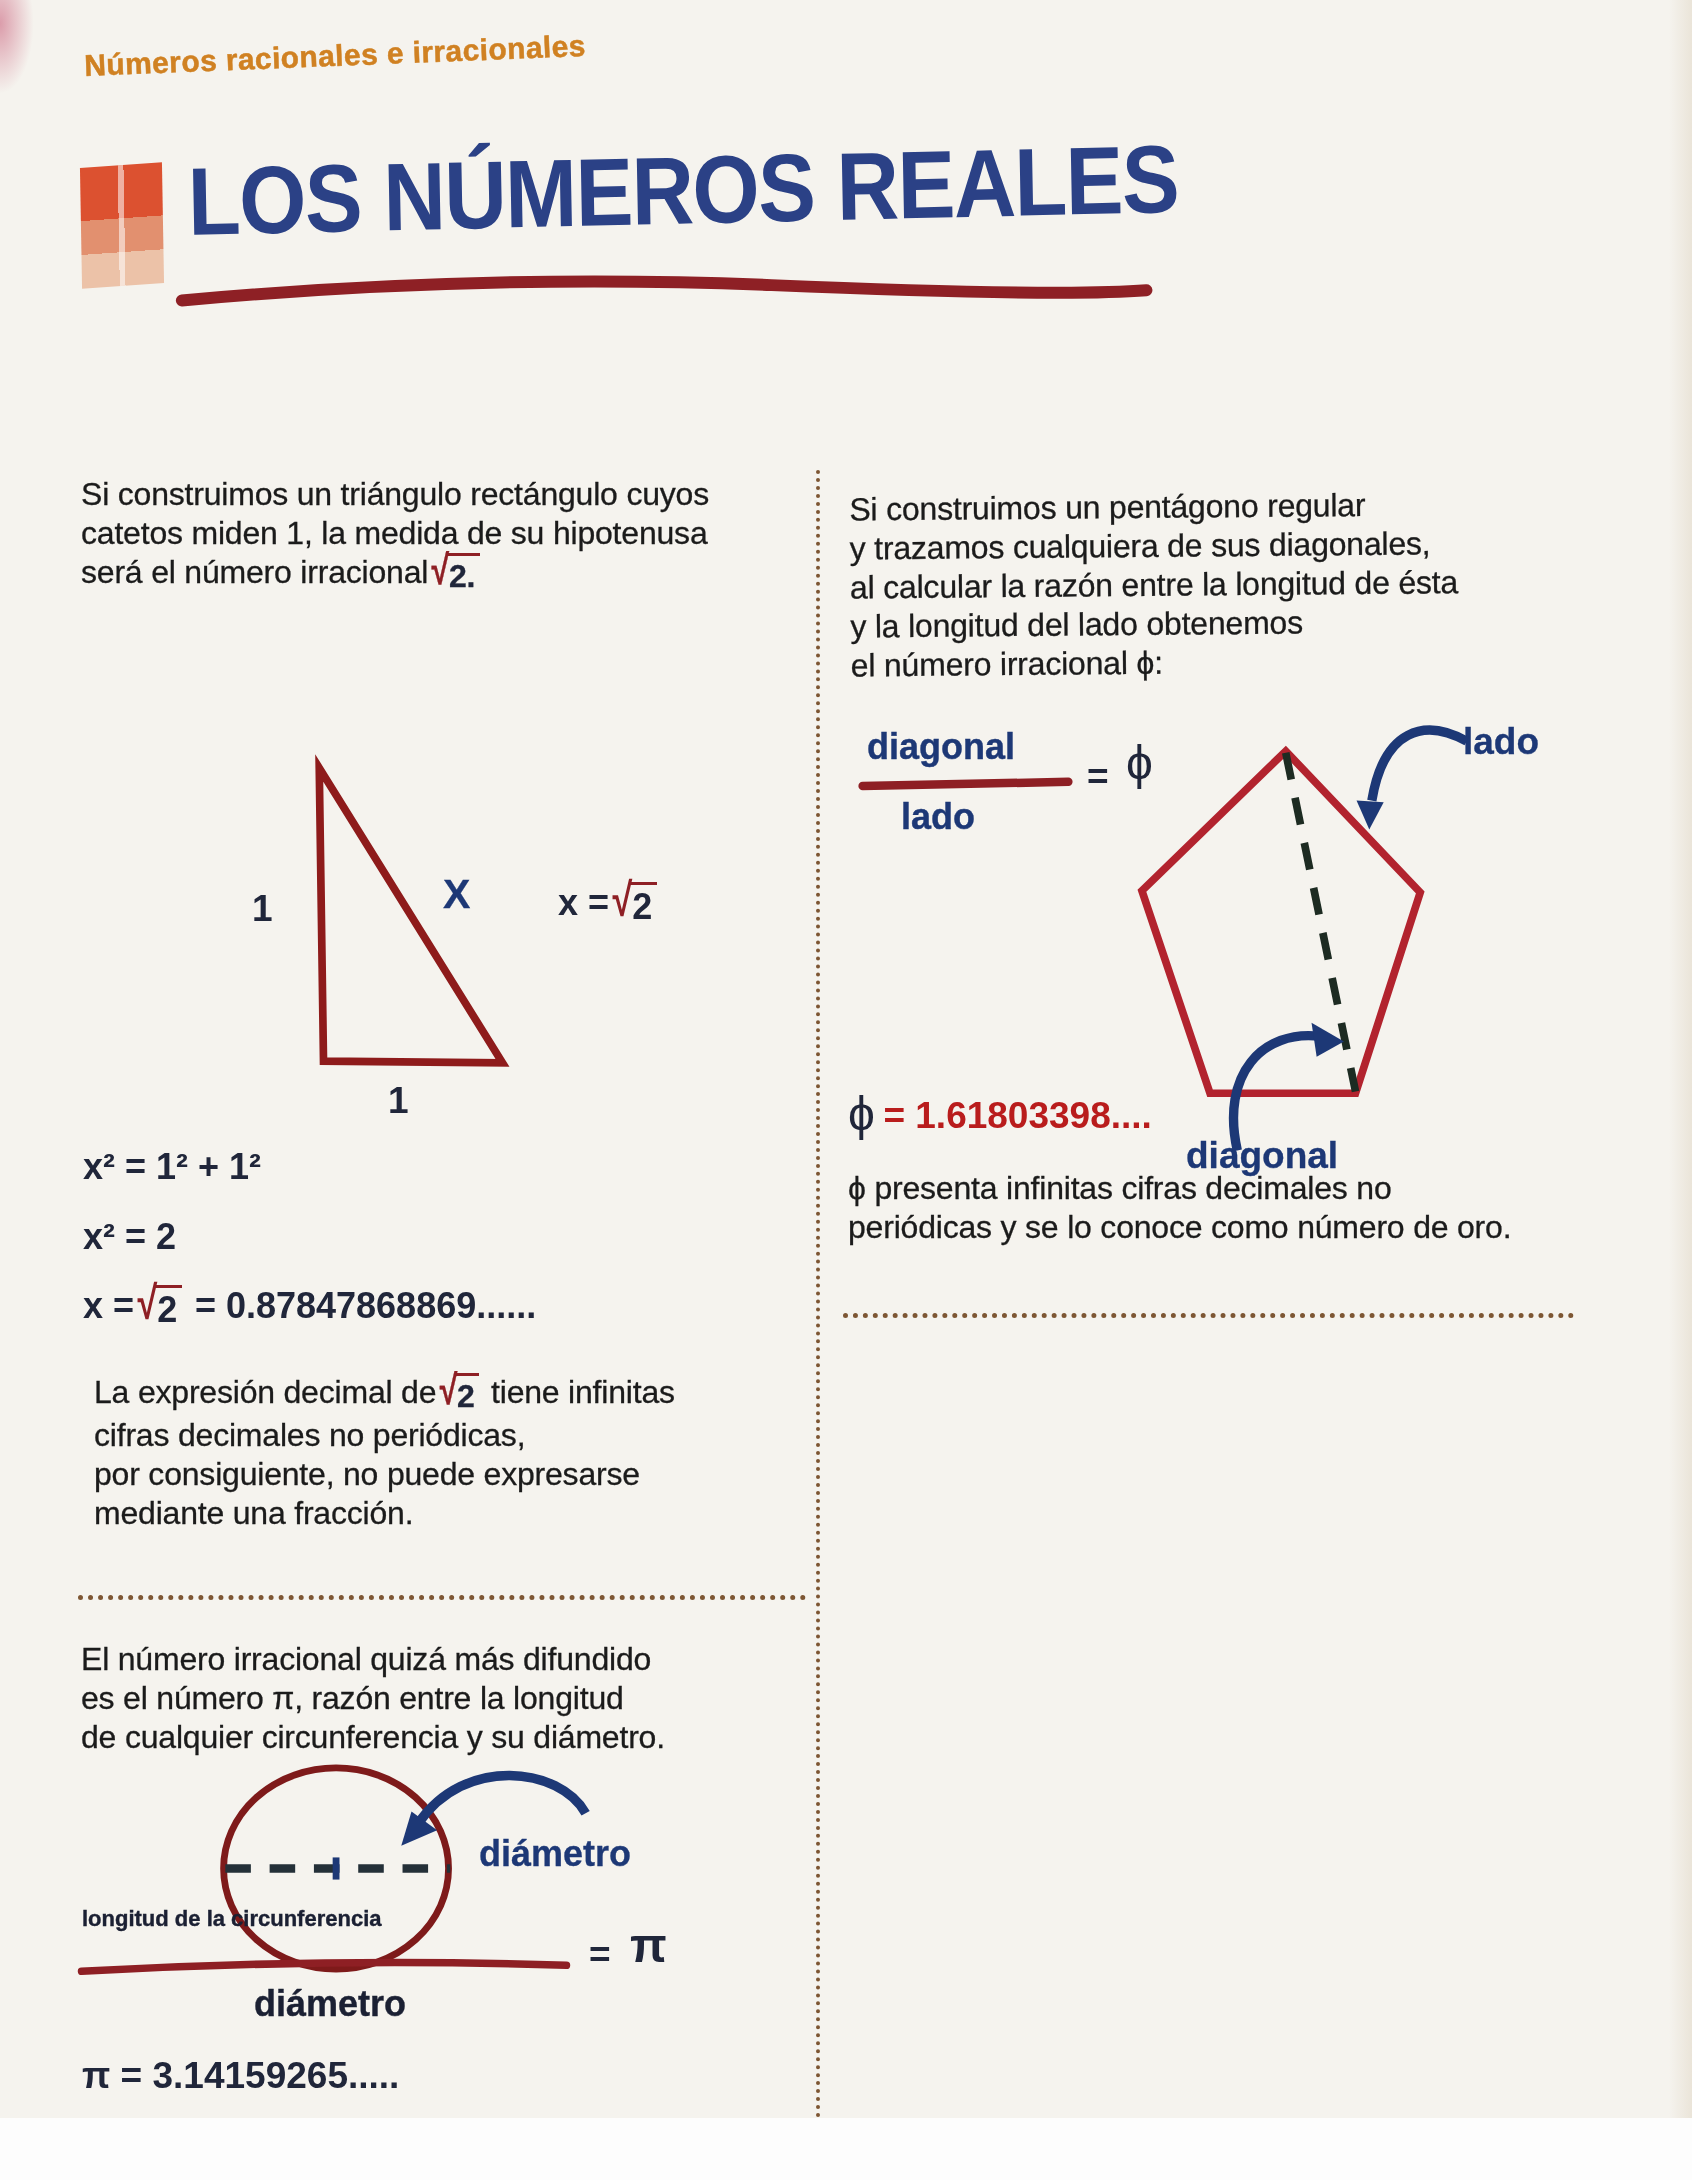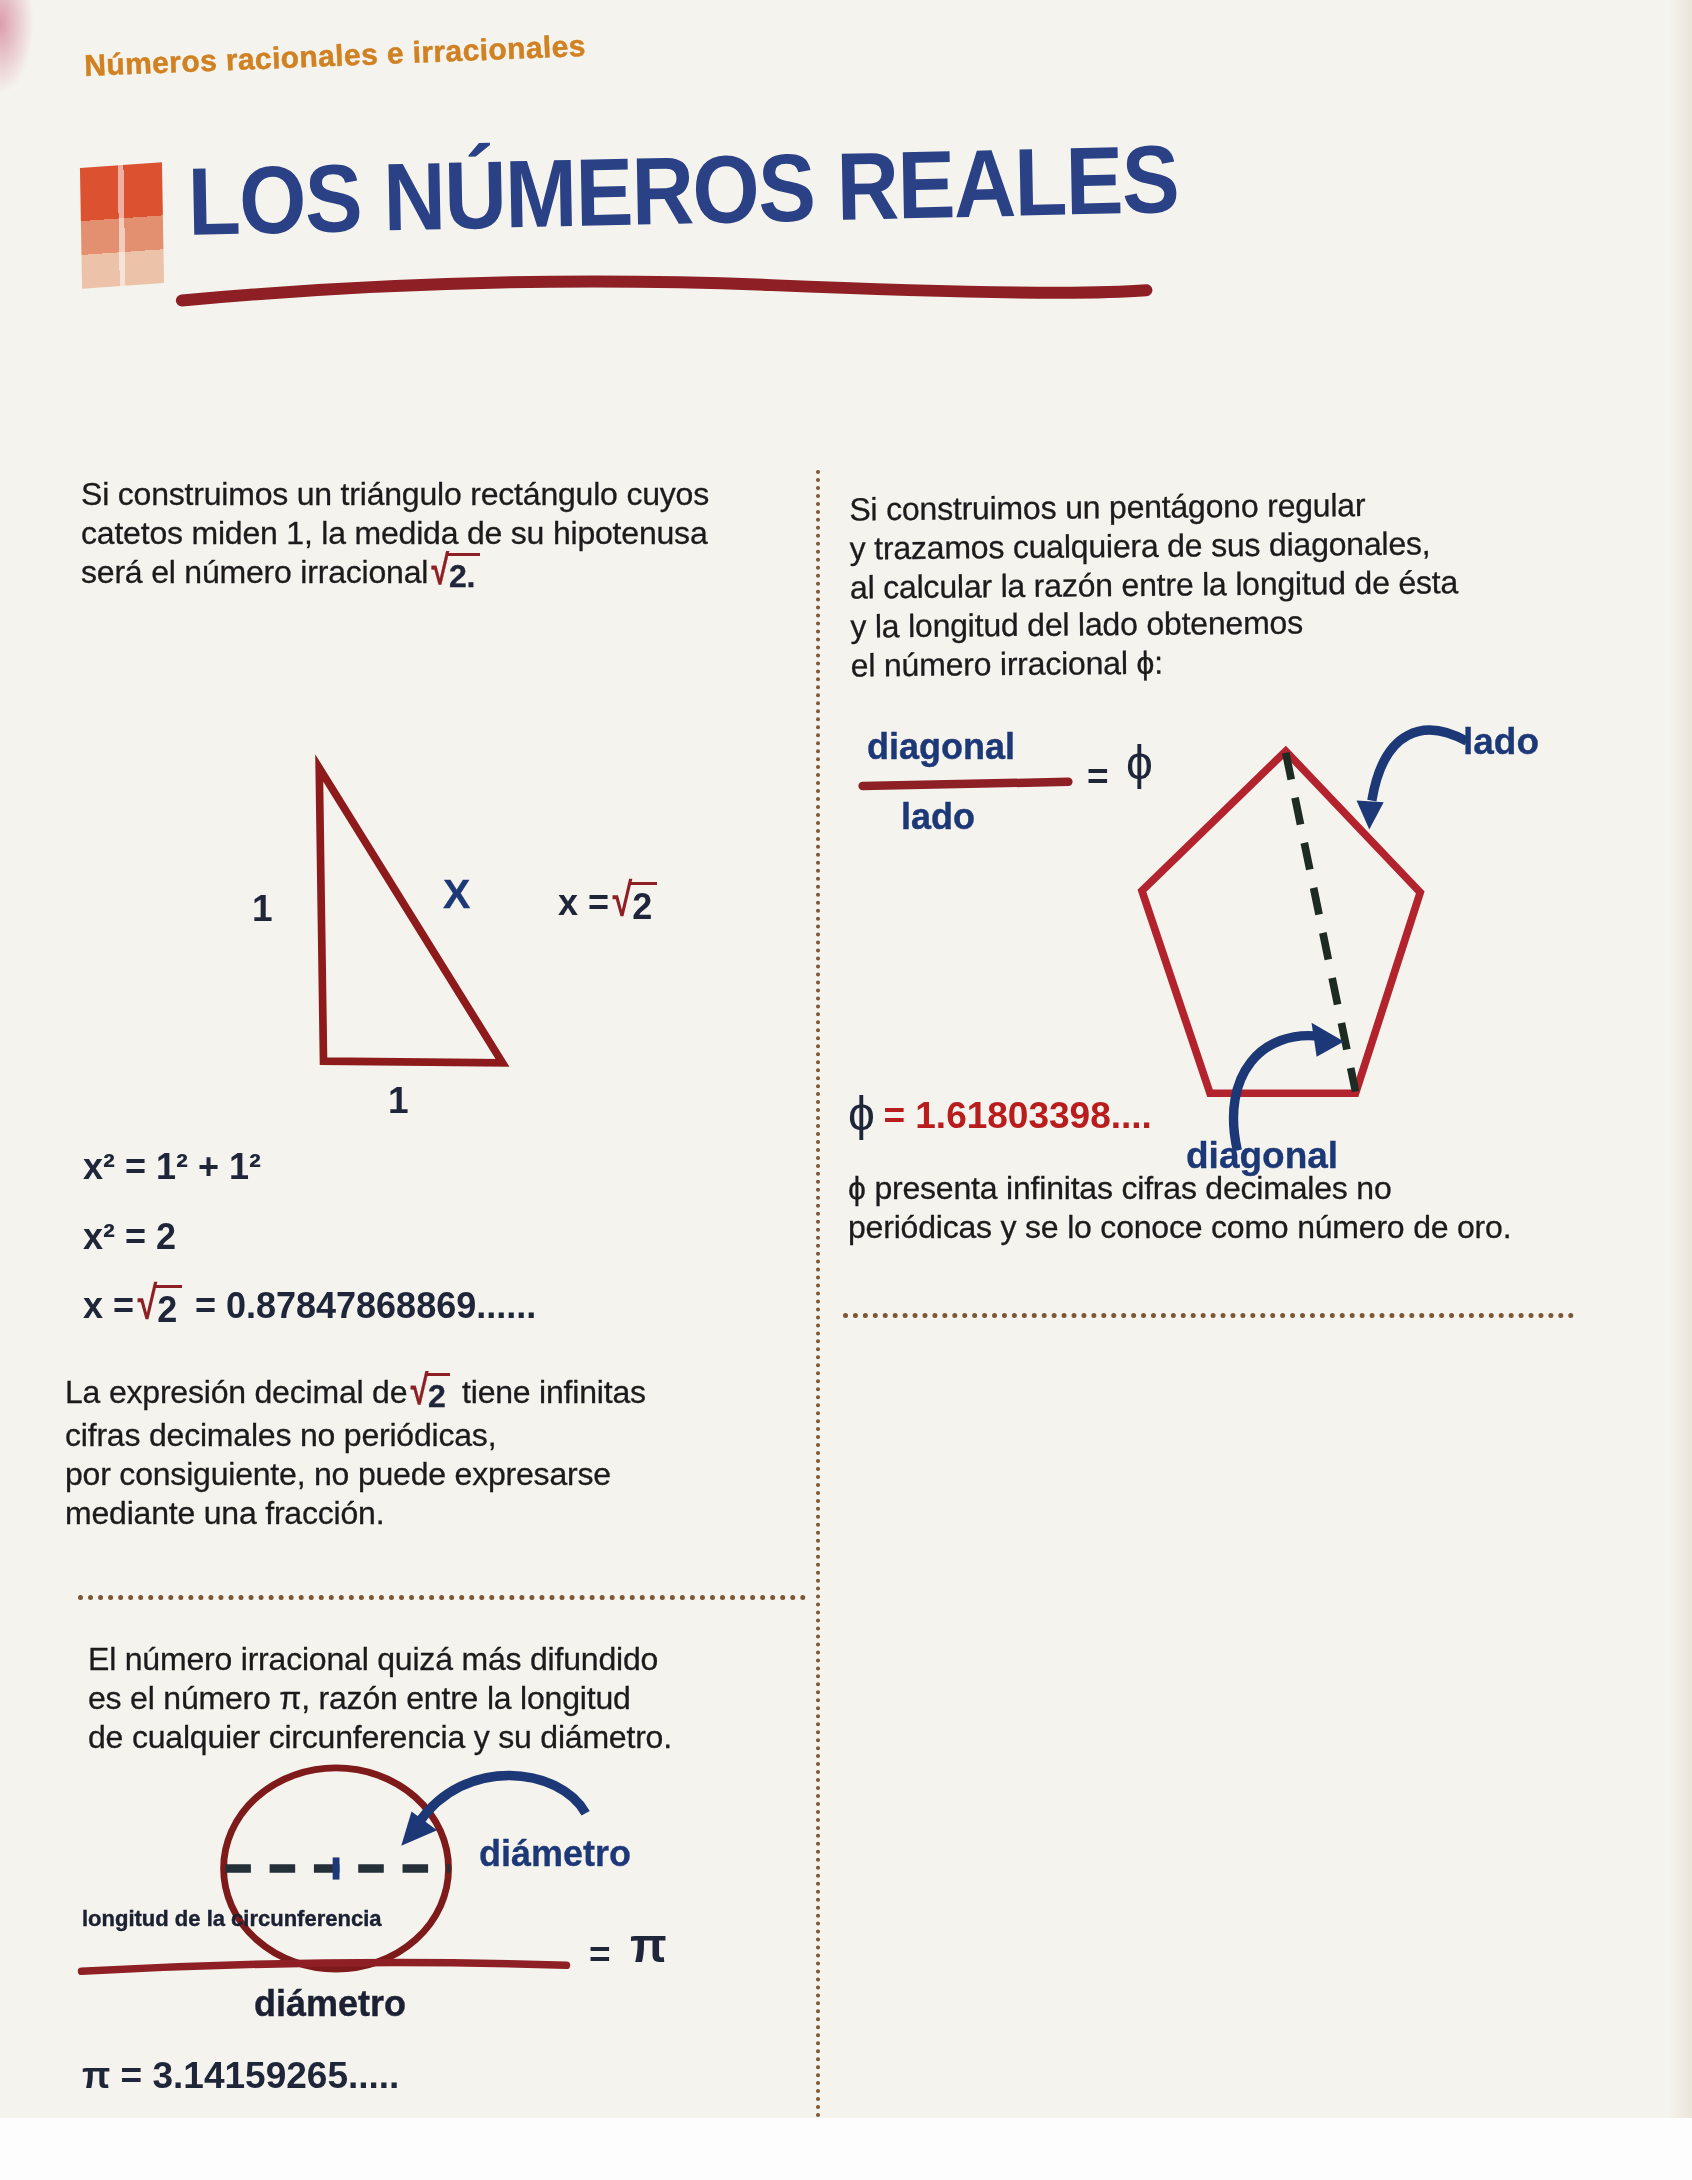--- a/index.html
+++ b/index.html
@@ -74,31 +74,31 @@
 <div class="eq" style="left:558px;top:882px;">
   <span>x =</span><span class="sqrt"><span class="rs">√</span><span class="rn">2</span></span>
 </div>
 
 <div class="eq" style="left:83px;top:1146px;">x² = 1² + 1²</div>
 <div class="eq" style="left:83px;top:1216px;">x² = 2</div>
 <div class="eq" style="left:83px;top:1285px;">
   <span>x =</span><span class="sqrt"><span class="rs">√</span><span class="rn">2</span></span><span> = 0.87847868869......</span>
 </div>
 
-<div class="para" style="left:65px;top:1373px;width:741px;">
+<div class="para" style="left:94px;top:1373px;width:741px;">
   <span>La expresión decimal de</span><span class="sqrt">
       <span class="rs">√</span>
       <span class="rn">2</span>
     </span><span> tiene infinitas</span><br>
   <span>cifras decimales no periódicas,<br>por consiguiente, no puede expresarse<br>mediante una fracción.</span>
 </div>
 
 <div class="hdots" style="left:78px;top:1595px;width:728px;"></div>
 
-<div class="para" style="left:88px;top:1640px;width:741px;">El número irracional quizá más difundido<br>es el número π, razón entre la longitud<br>de cualquier circunferencia y su diámetro.</div>
+<div class="para" style="left:81px;top:1640px;width:741px;">El número irracional quizá más difundido<br>es el número π, razón entre la longitud<br>de cualquier circunferencia y su diámetro.</div>
 
 <svg style="left:215px;top:1762px;" width="243" height="213" viewBox="0 0 285 250">
   <ellipse cx="142" cy="125" rx="132" ry="118" fill="none" stroke="#7e1a1a" stroke-width="8"></ellipse>
   <line x1="12" y1="125" x2="276" y2="125" stroke="#243038" stroke-width="10" stroke-dasharray="30 22"></line>
   <line x1="142" y1="112" x2="142" y2="138" stroke="#1d3876" stroke-width="8"></line>
 </svg>
 <svg style="left:362px;top:1762px;" width="239" height="111" viewBox="0 0 280 130">
   <path d="M 262 60 C 232 6 120 -8 66 72" stroke="#1d3876" stroke-width="11" fill="none"></path>
   <polygon points="46,98 58,58 88,80" fill="#1d3876"></polygon>
 </svg>

